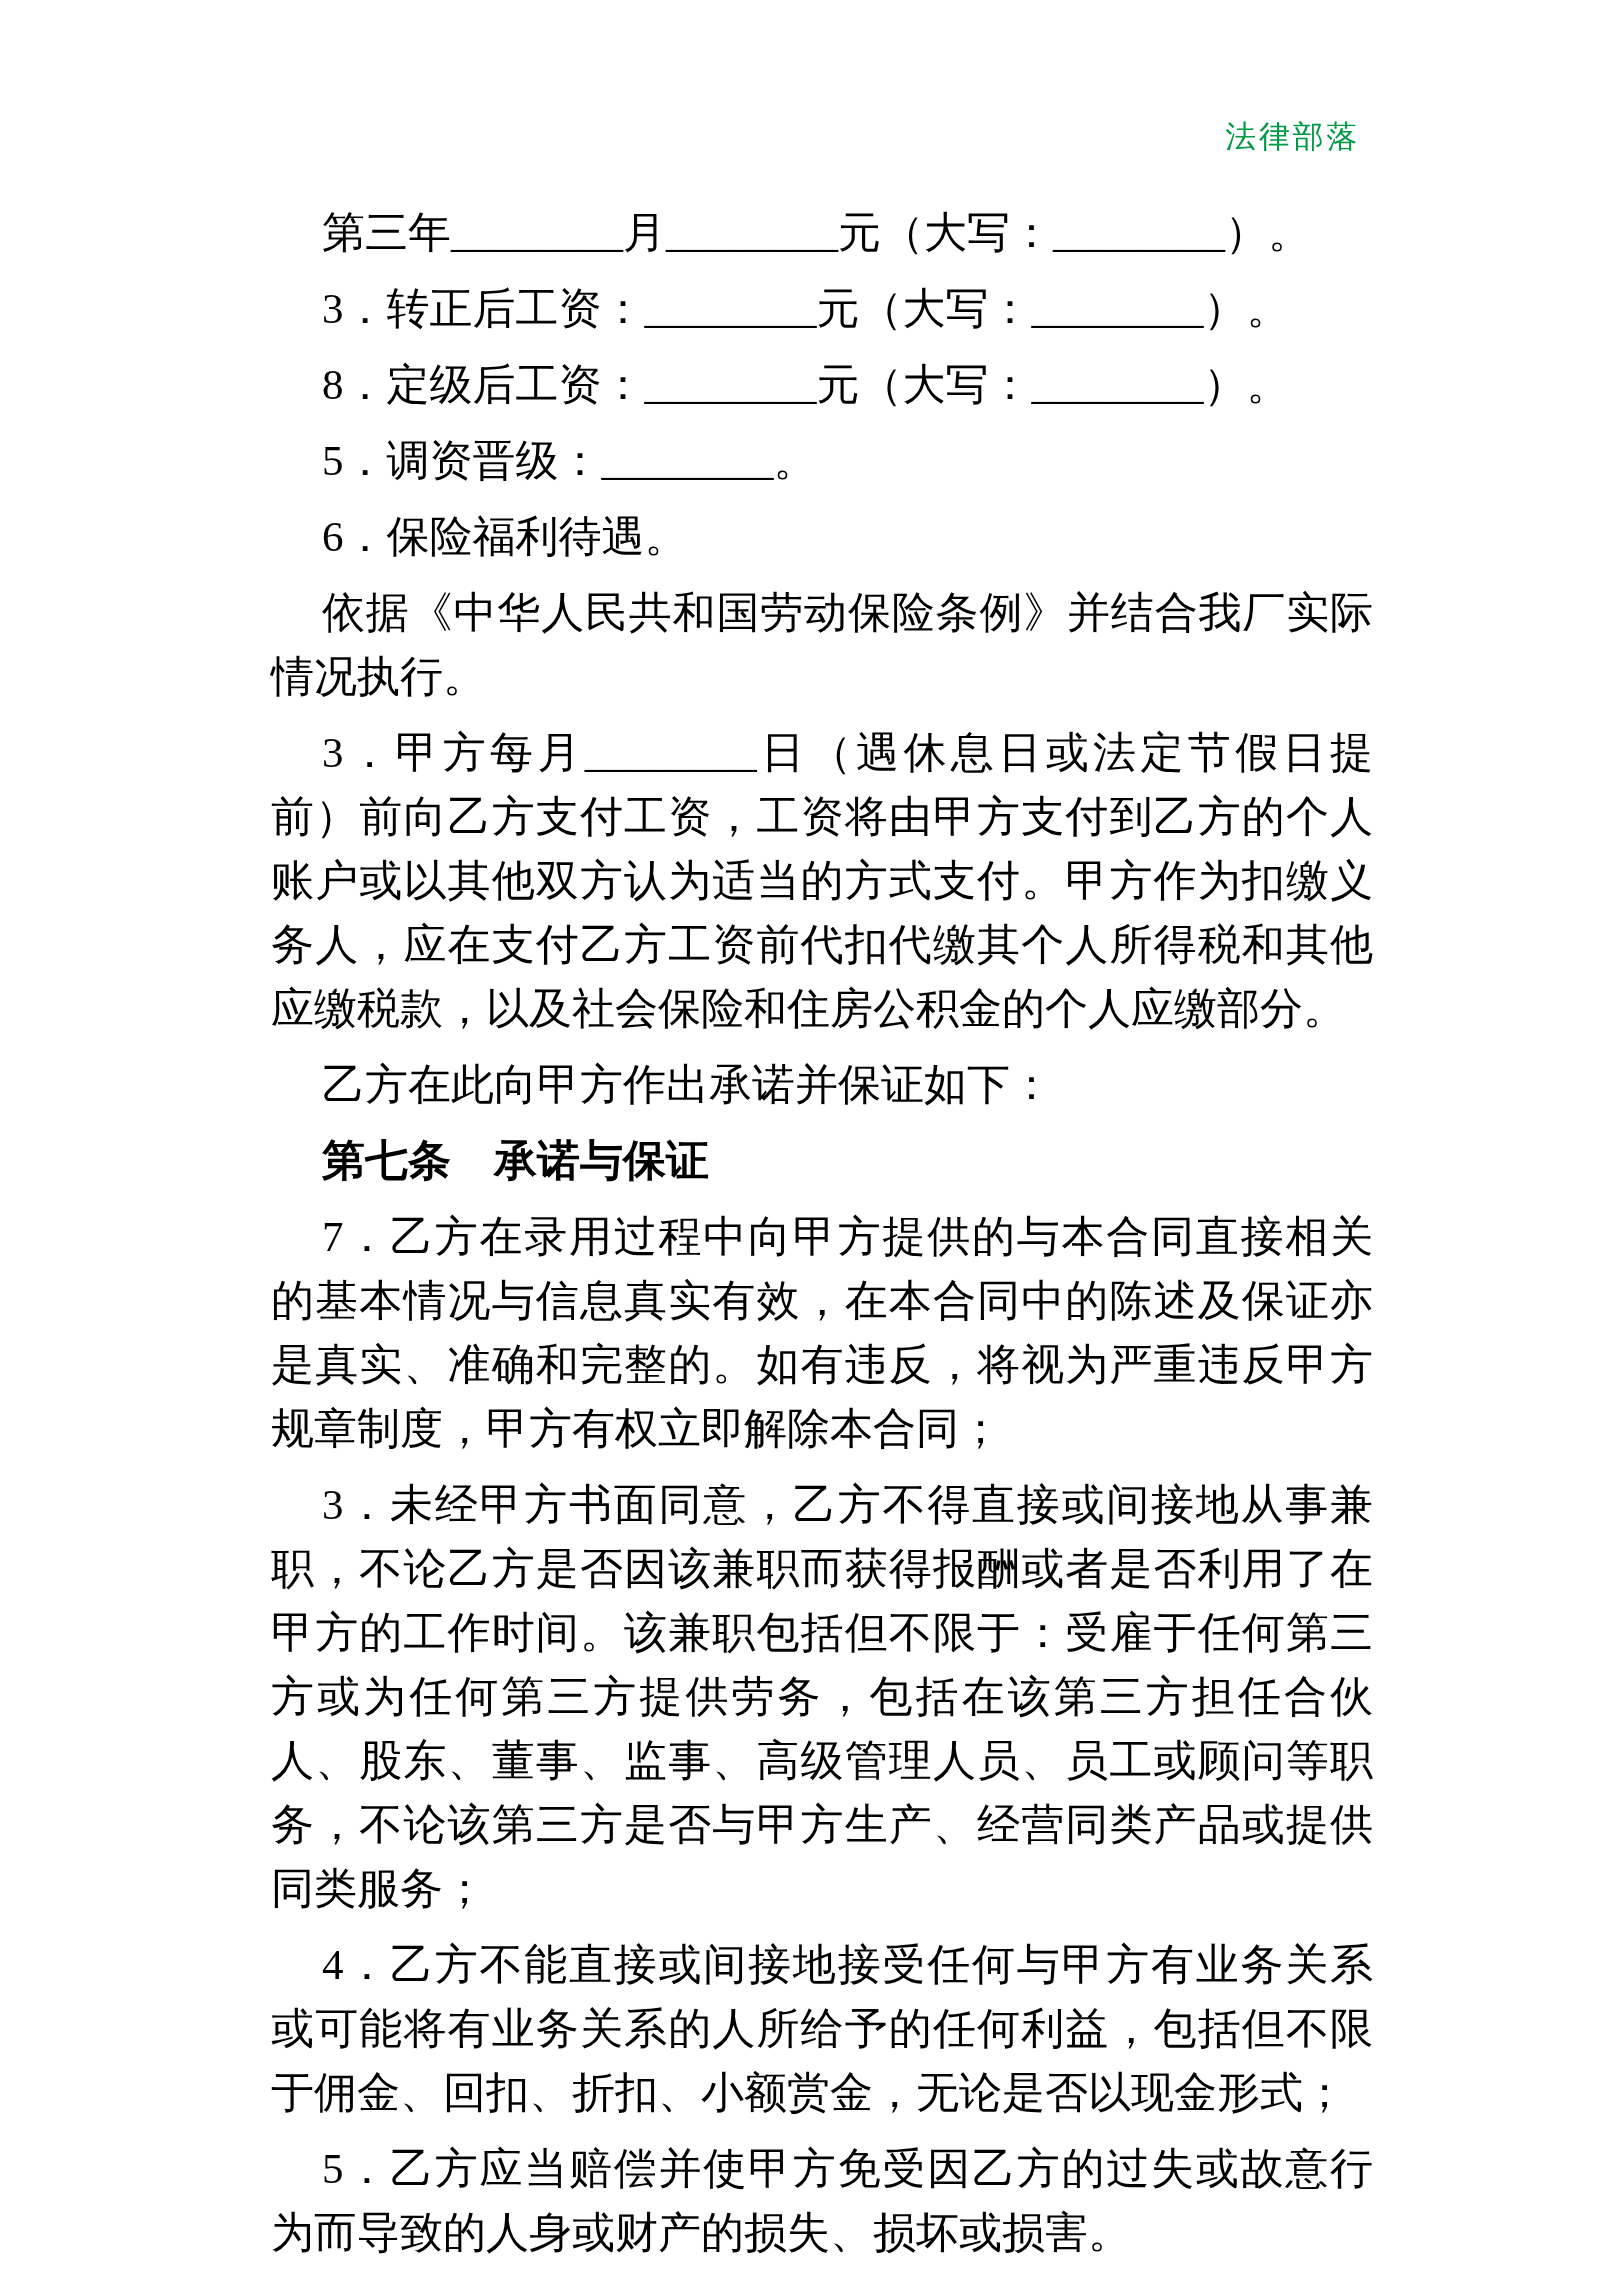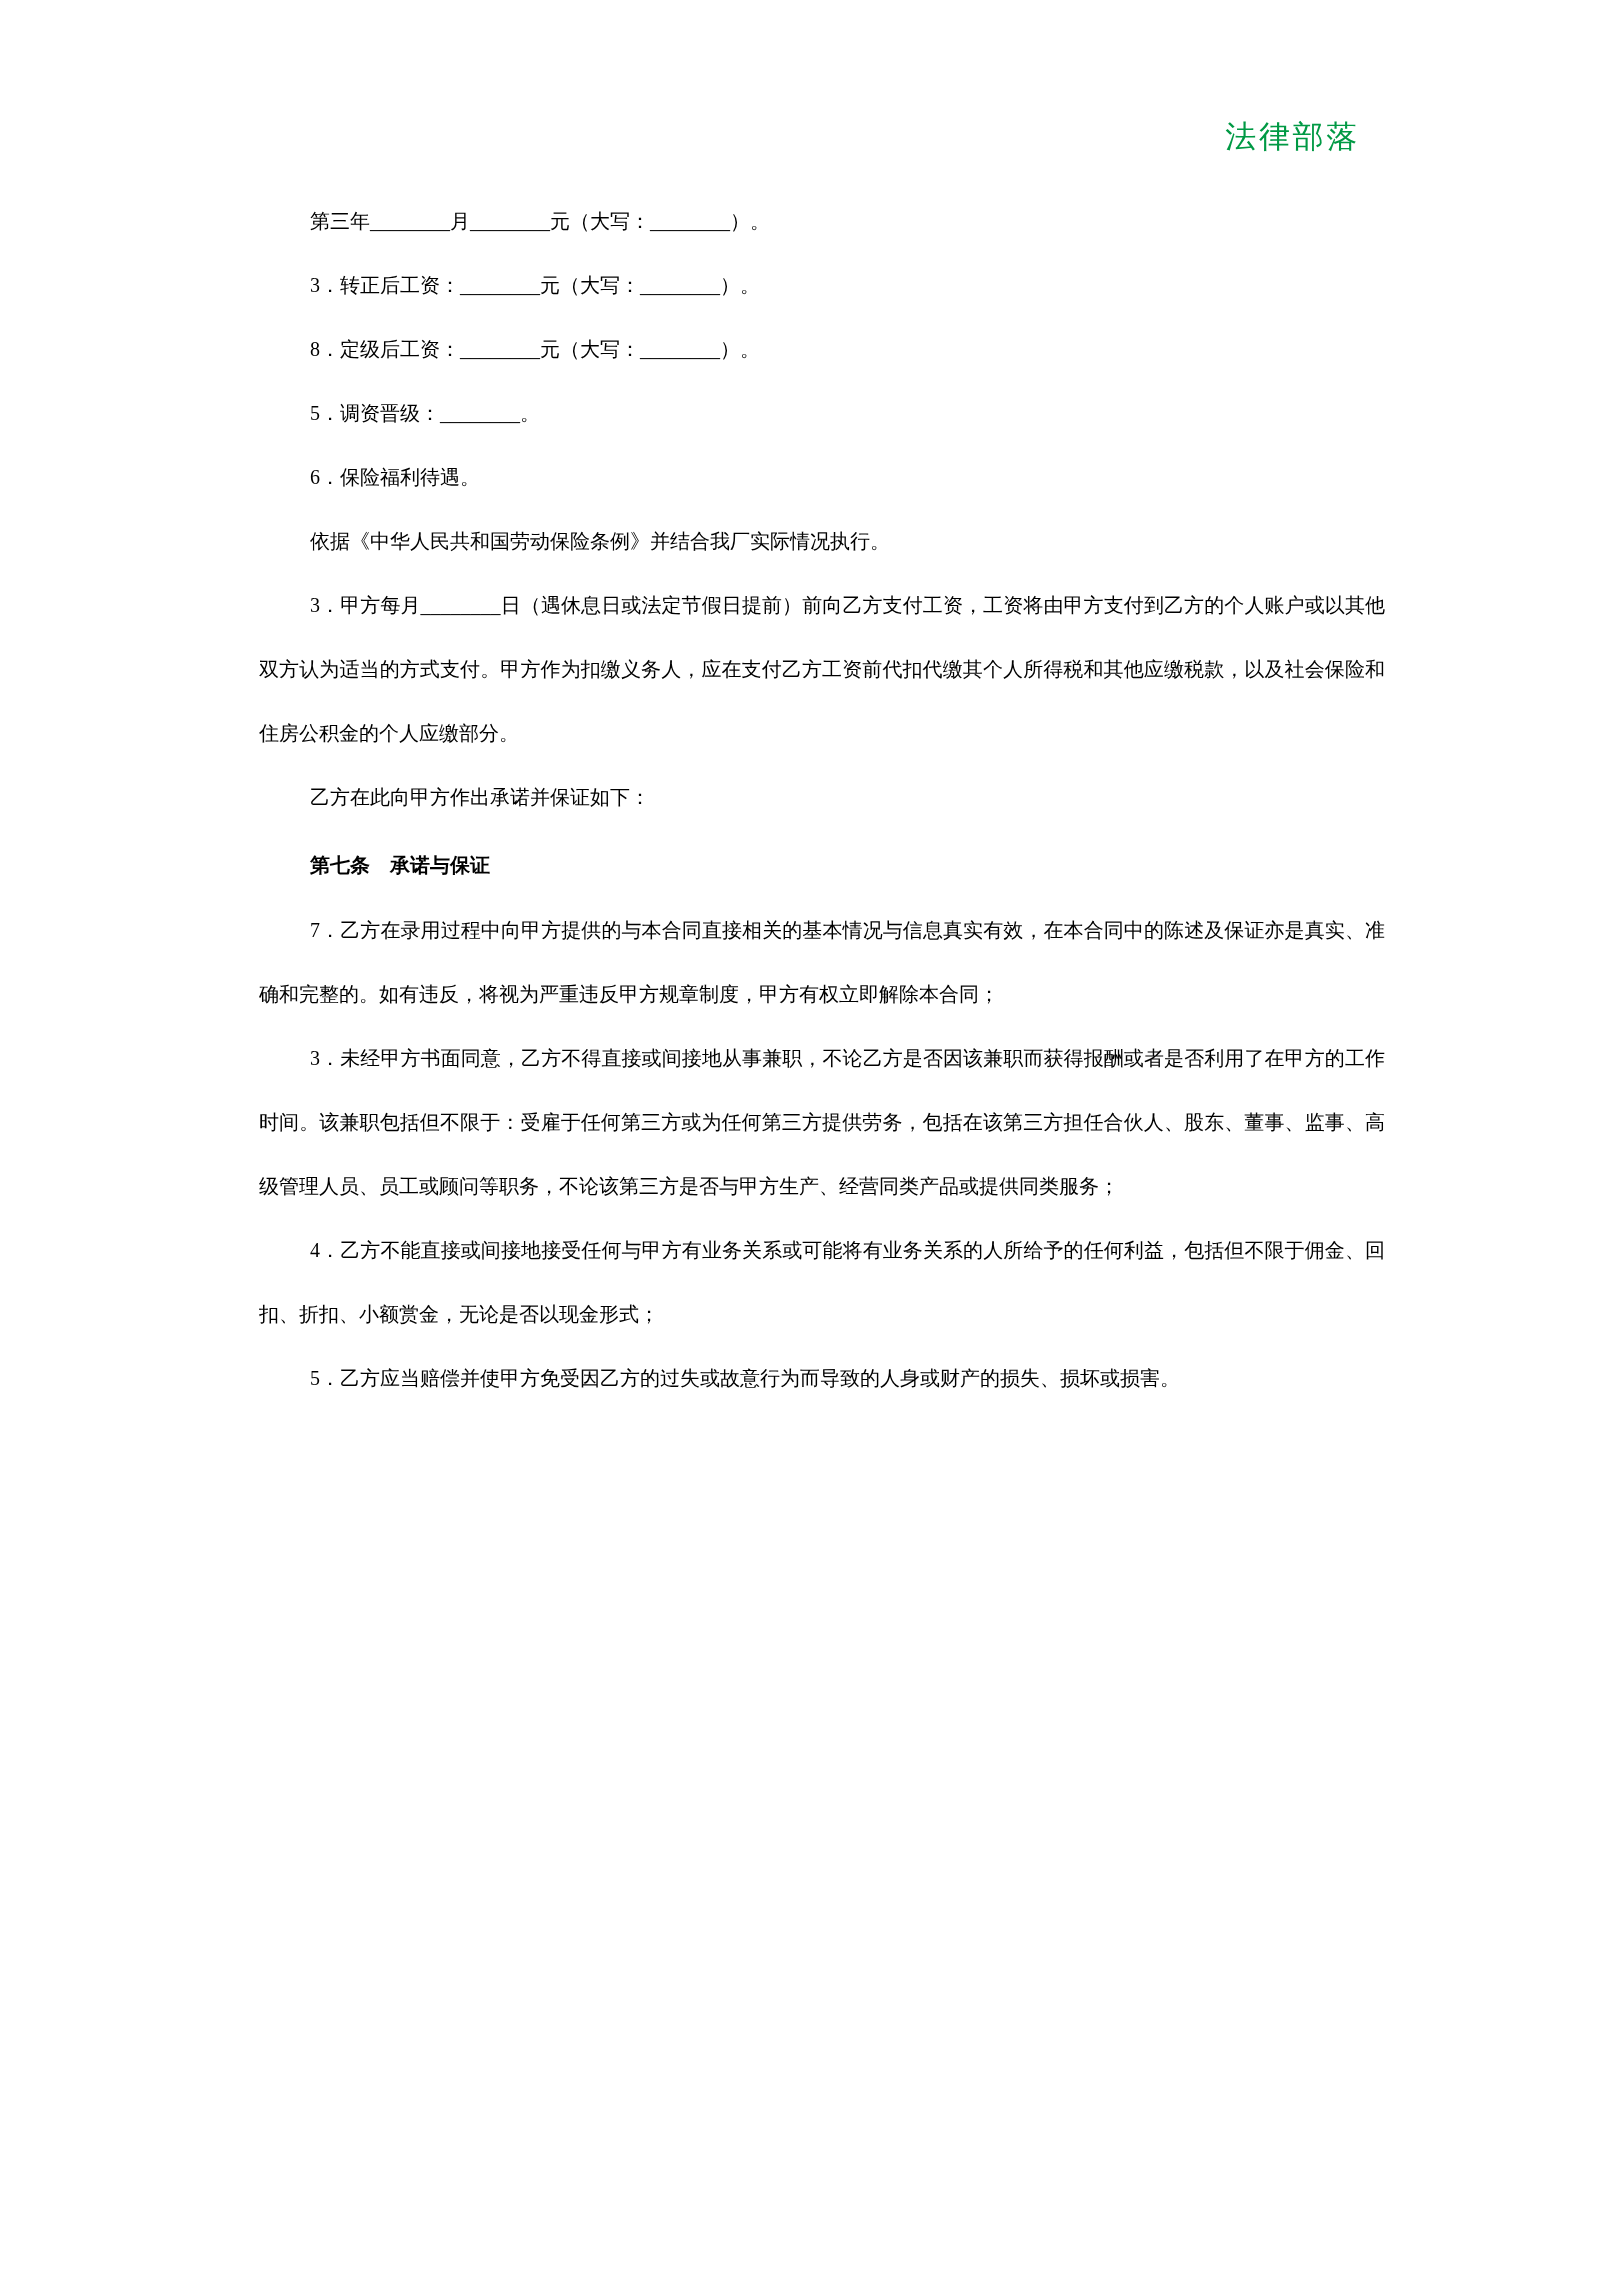--- a/index.html
+++ b/index.html
@@ -25,22 +25,22 @@
       font-family: "Liberation Sans", "DejaVu Sans", sans-serif;
       font-weight: 400;
     }
     .content {
       position: absolute;
       left: 259px;
       top: 189px;
       width: 1126px;
     }
     .para {
-      margin: 0;
-      font-size: 20px;
+      margin: 12px;
+      font-size: 43px;
       line-height: 64px;
       text-align: justify;
       text-indent: 51px;
       word-break: break-all;
       overflow-wrap: anywhere;
     }
     .para.heading {
       font-weight: bold;
       text-align: left;
       margin-top: 3.6px;

